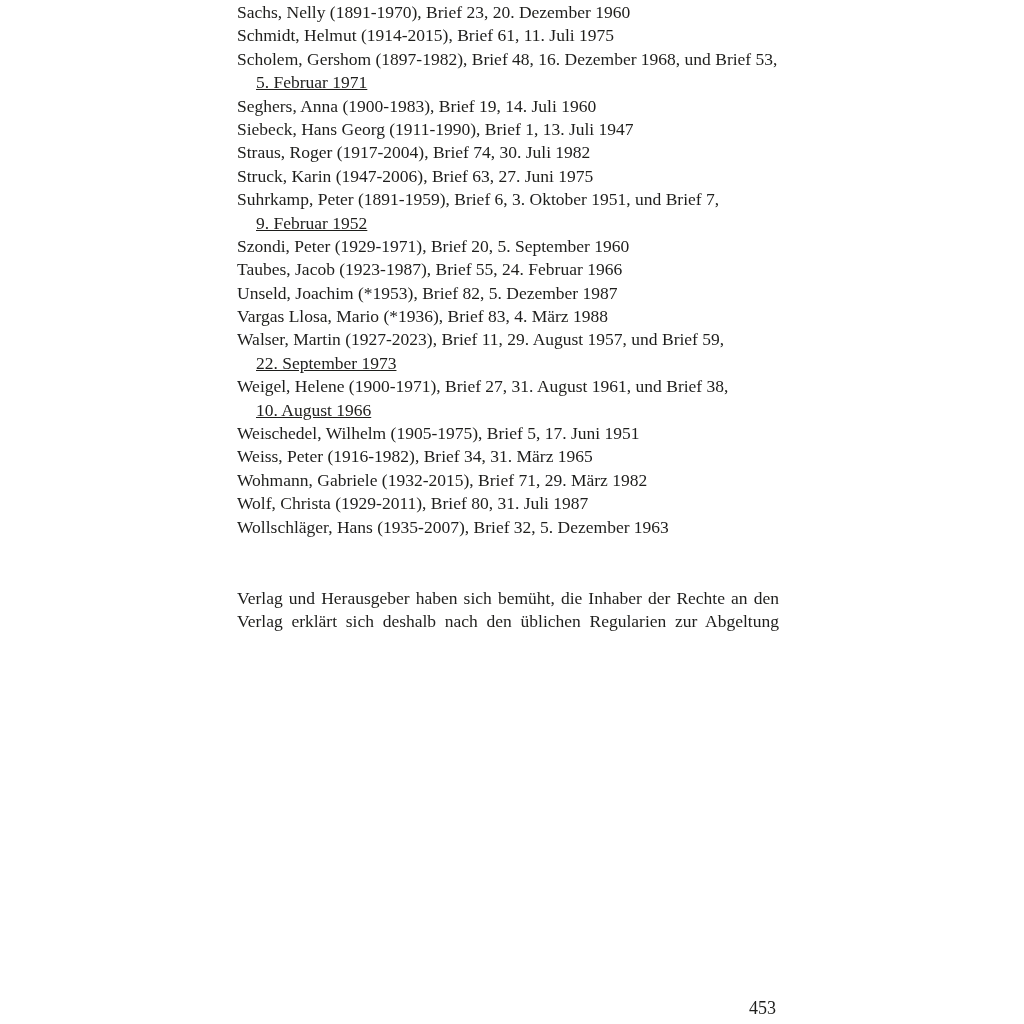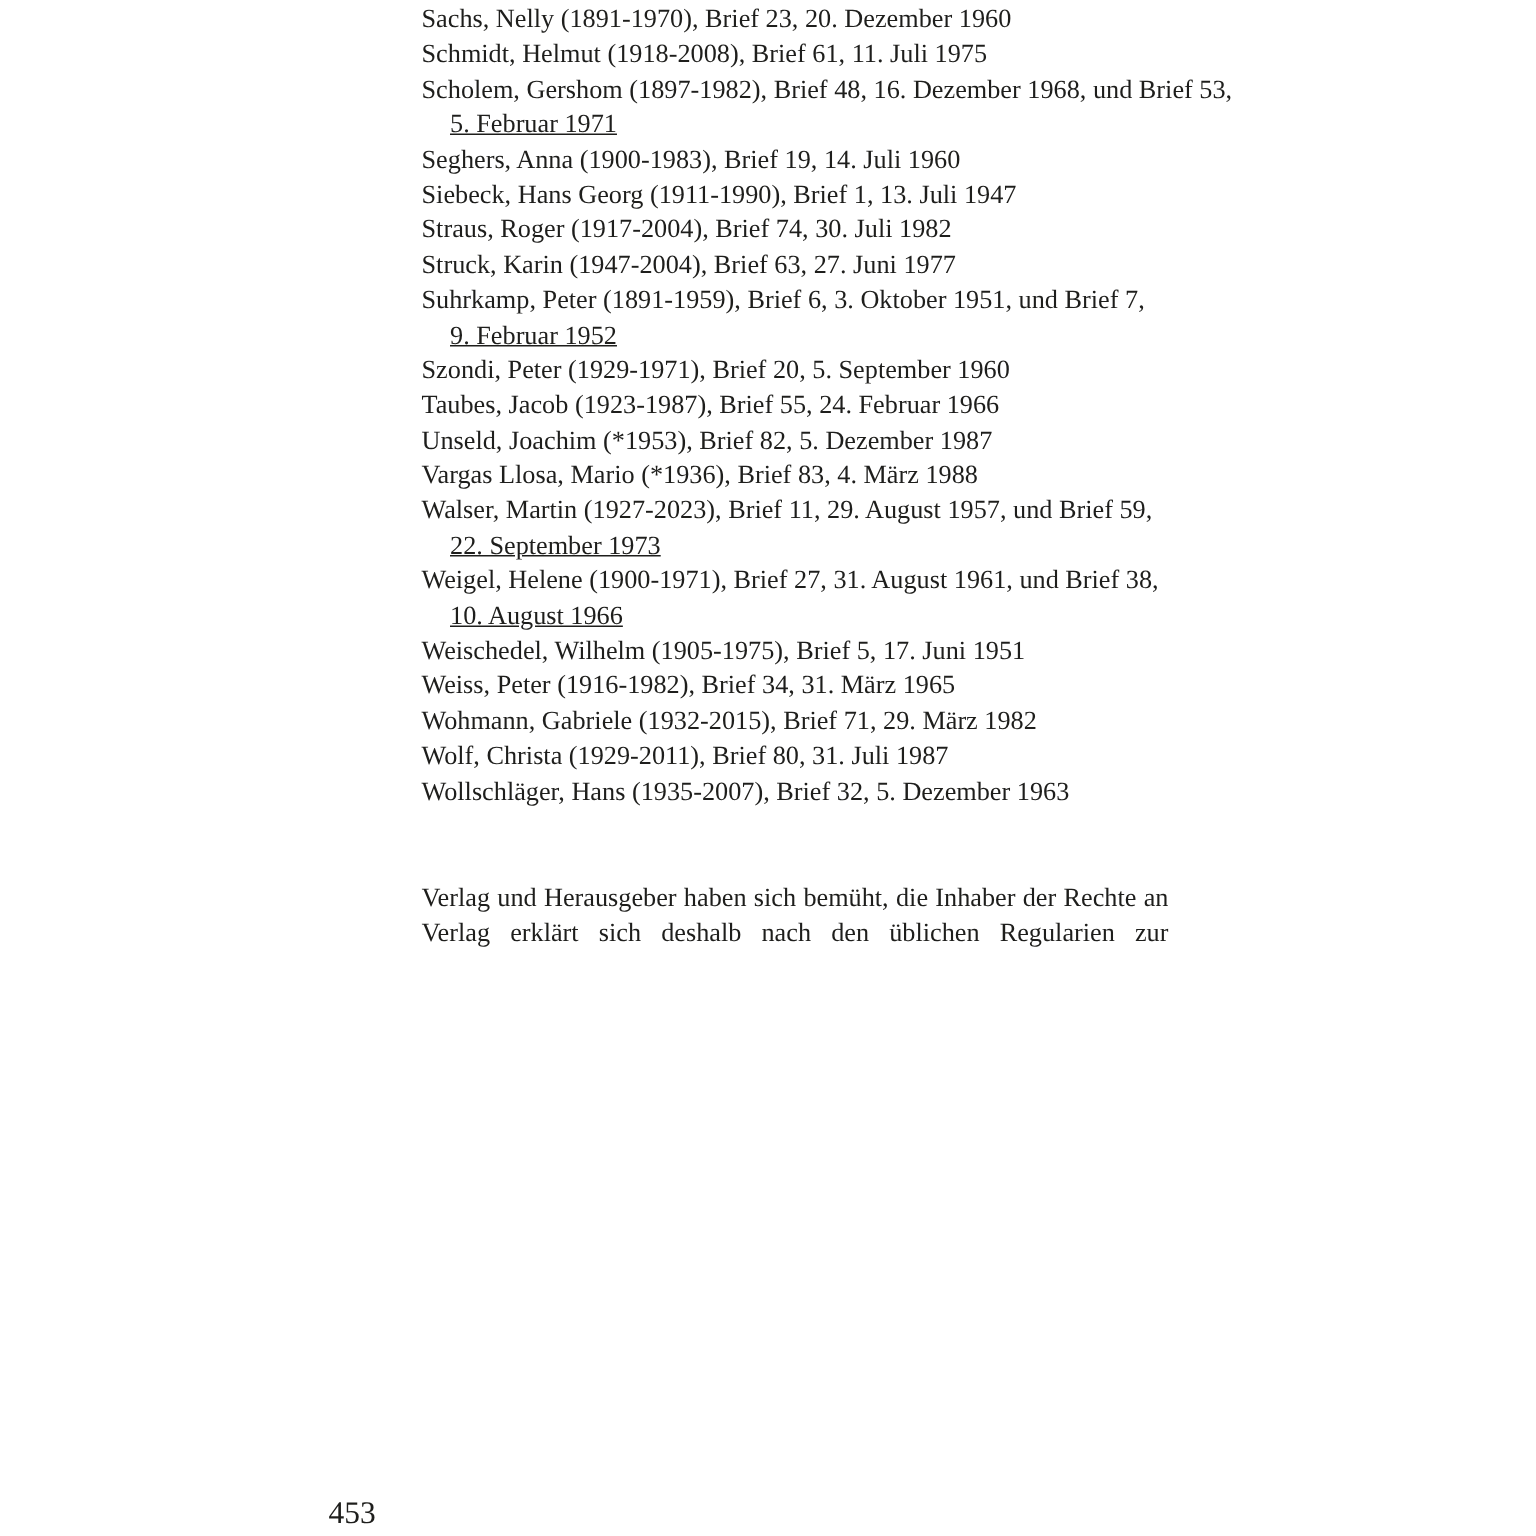--- a/index.html
+++ b/index.html
@@ -25,21 +25,20 @@
     left: 237px;
     top: 1px;
     width: 548px;
   }
   .line {
     font-size: 17.5px;
     line-height: 23.4px;
     height: 23.4px;
     white-space: nowrap;
     overflow: visible;
-    margin-left: 44px;
   }
   .entry .cont {
     padding-left: 19px;
     text-decoration: underline;
   }
   .notice-block {
     position: absolute;
     left: 237px;
     top: 587px;
     width: 542px;
@@ -51,55 +50,55 @@
   .notice-block .line.just::after {
     content: "";
     display: inline-block;
     width: 100%;
   }
   .notice-block .line.just {
     text-align: justify;
   }
   .page-number {
     position: absolute;
-    left: 219px;
+    left: 234px;
     top: 997px;
     width: 542px;
-    font-size: 21px;
+    font-size: 18px;
     line-height: 23.4px;
-    text-align: left;
+    text-align: right;
   }
 </style>
 </head>
 <body>
 
 <div class="page">
 
   <div class="index-block">
       <div class="entry">
         <div class="line">Sachs, Nelly (1891-1970), Brief 23, 20. Dezember 1960</div>
       </div>
       <div class="entry">
-        <div class="line">Schmidt, Helmut (1918-2008), Brief 61, 11. Juli 1975</div>
+        <div class="line">Schmidt, Helmut (1914-2015), Brief 61, 11. Juli 1975</div>
       </div>
       <div class="entry">
         <div class="line">Scholem, Gershom (1897-1982), Brief 48, 16. Dezember 1968, und Brief 53,</div>
         <div class="line cont">5. Februar 1971</div>
       </div>
       <div class="entry">
         <div class="line">Seghers, Anna (1900-1983), Brief 19, 14. Juli 1960</div>
       </div>
       <div class="entry">
         <div class="line">Siebeck, Hans Georg (1911-1990), Brief 1, 13. Juli 1947</div>
       </div>
       <div class="entry">
         <div class="line">Straus, Roger (1917-2004), Brief 74, 30. Juli 1982</div>
       </div>
       <div class="entry">
-        <div class="line">Struck, Karin (1947-2004), Brief 63, 27. Juni 1977</div>
+        <div class="line">Struck, Karin (1947-2006), Brief 63, 27. Juni 1975</div>
       </div>
       <div class="entry">
         <div class="line">Suhrkamp, Peter (1891-1959), Brief 6, 3. Oktober 1951, und Brief 7,</div>
         <div class="line cont">9. Februar 1952</div>
       </div>
       <div class="entry">
         <div class="line">Szondi, Peter (1929-1971), Brief 20, 5. September 1960</div>
       </div>
       <div class="entry">
         <div class="line">Taubes, Jacob (1923-1987), Brief 55, 24. Februar 1966</div>

